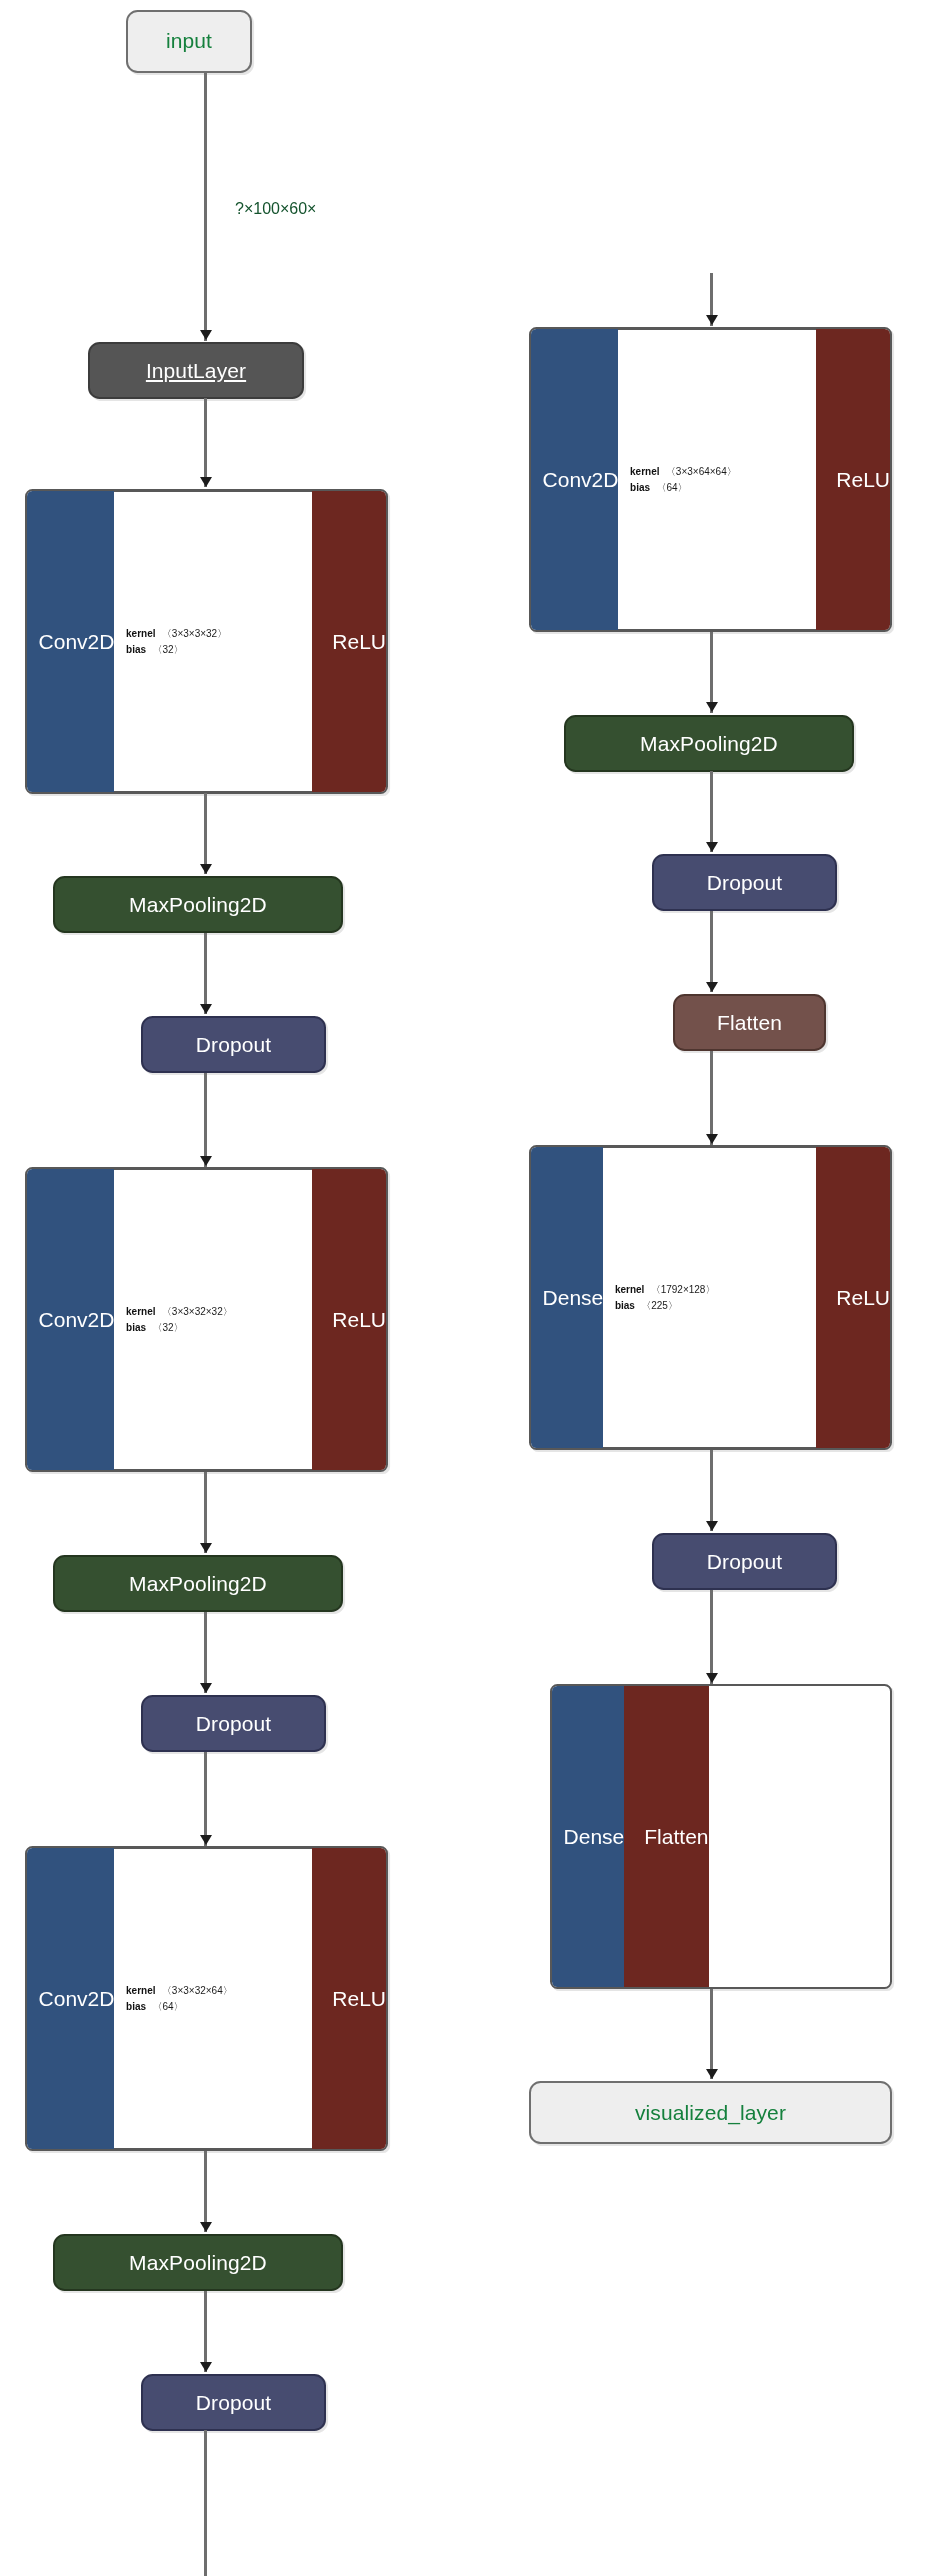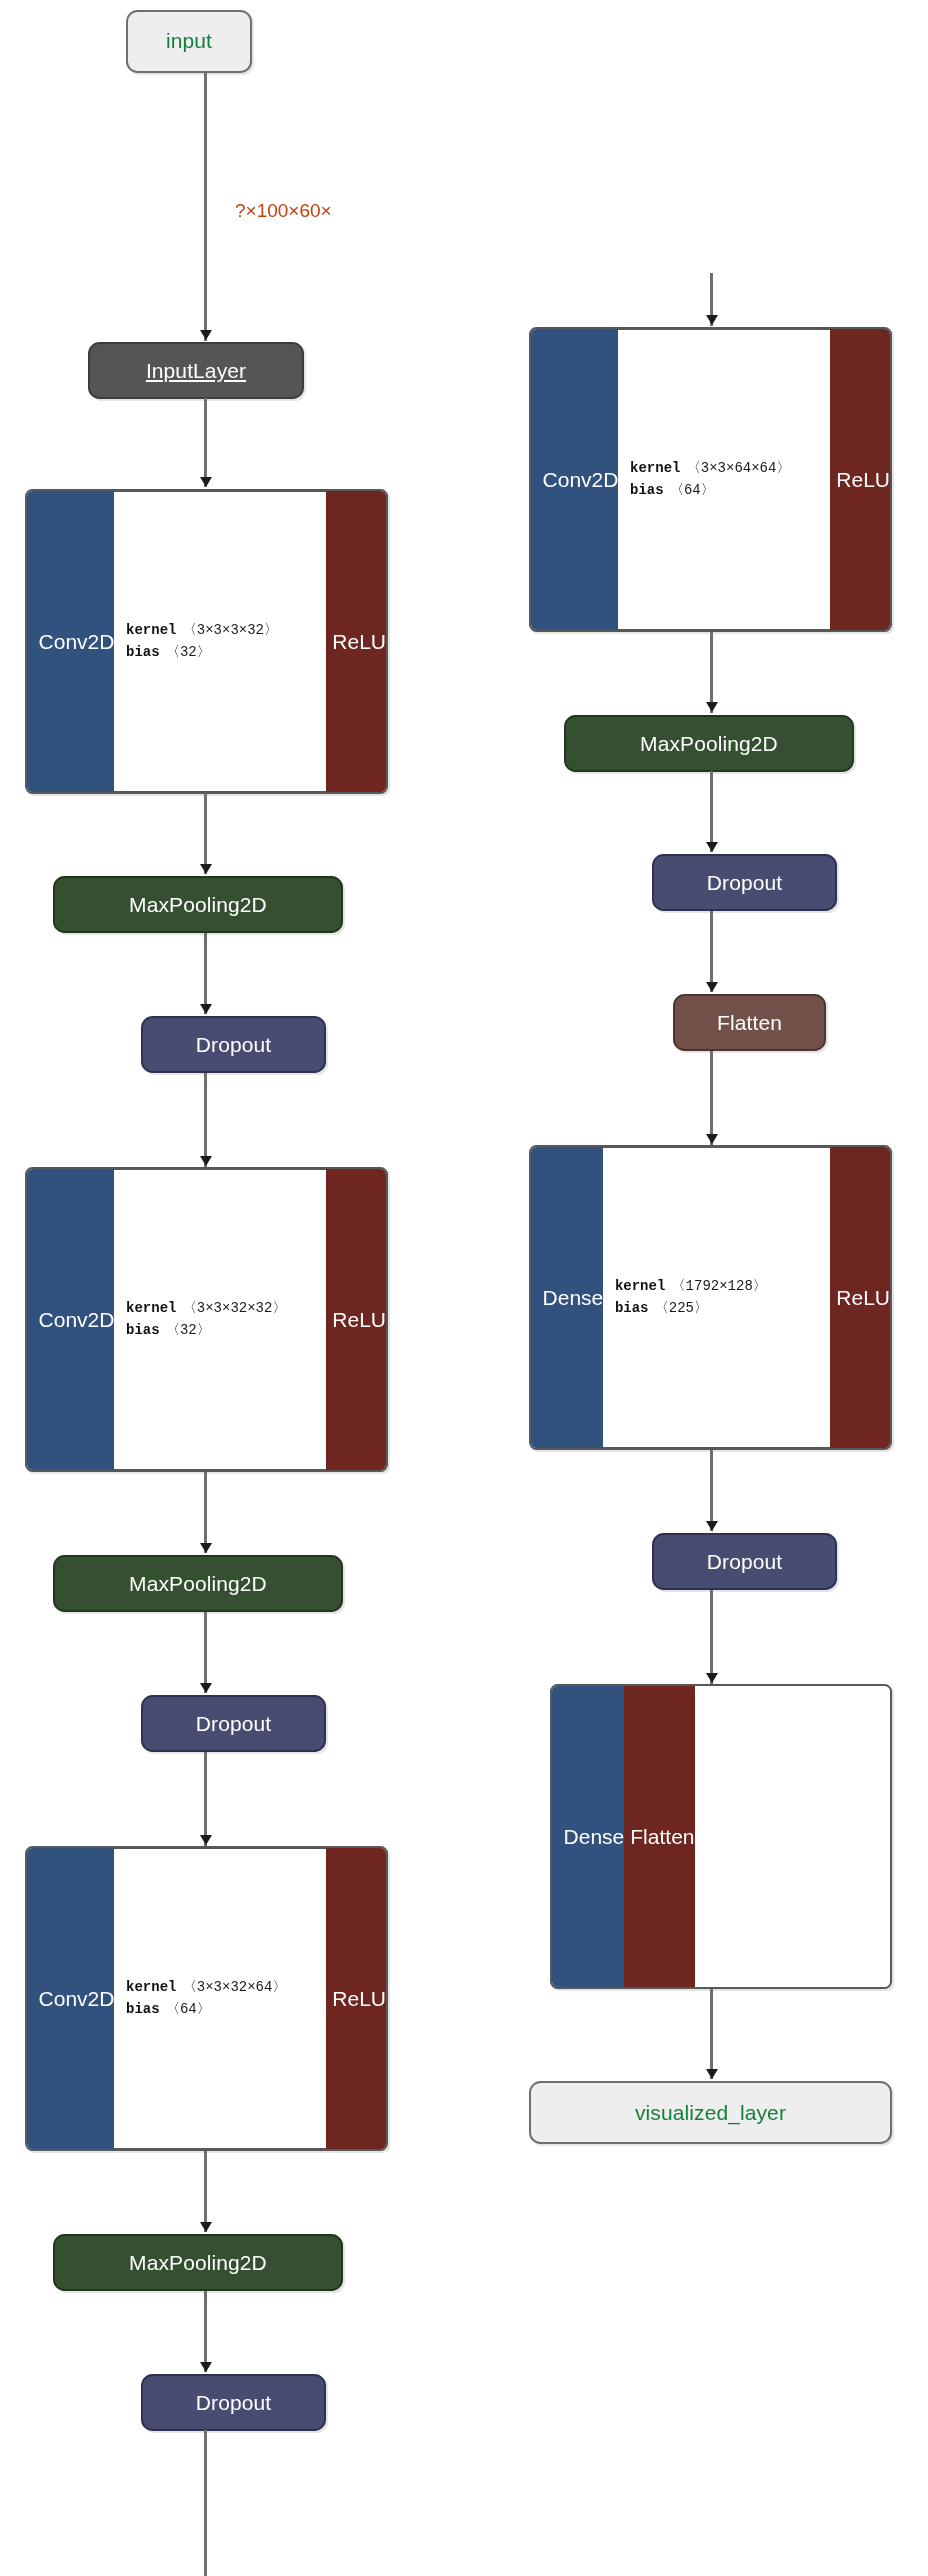--- a/index.html
+++ b/index.html
@@ -83,61 +83,60 @@
     color: #1a1a1a;
     flex: 1 1 auto;
     display: flex;
     flex-direction: column;
     justify-content: center;
     padding: 3.2px 0 3.2px 11.6px;
     border-top: 1.6px solid #585858;
     border-bottom: 1.6px solid #585858;
   }
   .param-row {
-    font-size: 14px;
+    font-size: 10px;
     line-height: 1.55;
     white-space: nowrap;
-    font-family: Liberation Mono, monospace;
   }
   .param-row .pname {
     font-weight: bold;
     color: #111111;
   }
   .param-row .pshape {
     color: #1a1a1a;
     margin-left: 6.3px;
   }
   .band-act {
     background: #6d2720;
     color: #ffffff;
     font-size: 21px;
     display: flex;
     align-items: center;
-    padding-left: 6px;
+    padding-left: 20px;
     flex: 0 0 auto;
   }
 
   
   .edge {
     position: absolute;
     width: 3.2px;
     background: #6e6e6e;
   }
   .arrowhead {
     position: absolute;
     width: 0;
     height: 0;
     border-left: 6.8px solid transparent;
     border-right: 6.8px solid transparent;
     border-top: 10.5px solid #1c1c1c;
   }
   .edge-label {
     position: absolute;
-    font-size: 19px;
-    color: #c2410c;
+    font-size: 16px;
+    color: #14532d;
     white-space: nowrap;
     text-align: center;
   }
 </style>
 </head>
 <body>
 
 <div id="diagram">
 
   <div class="column col-left">

